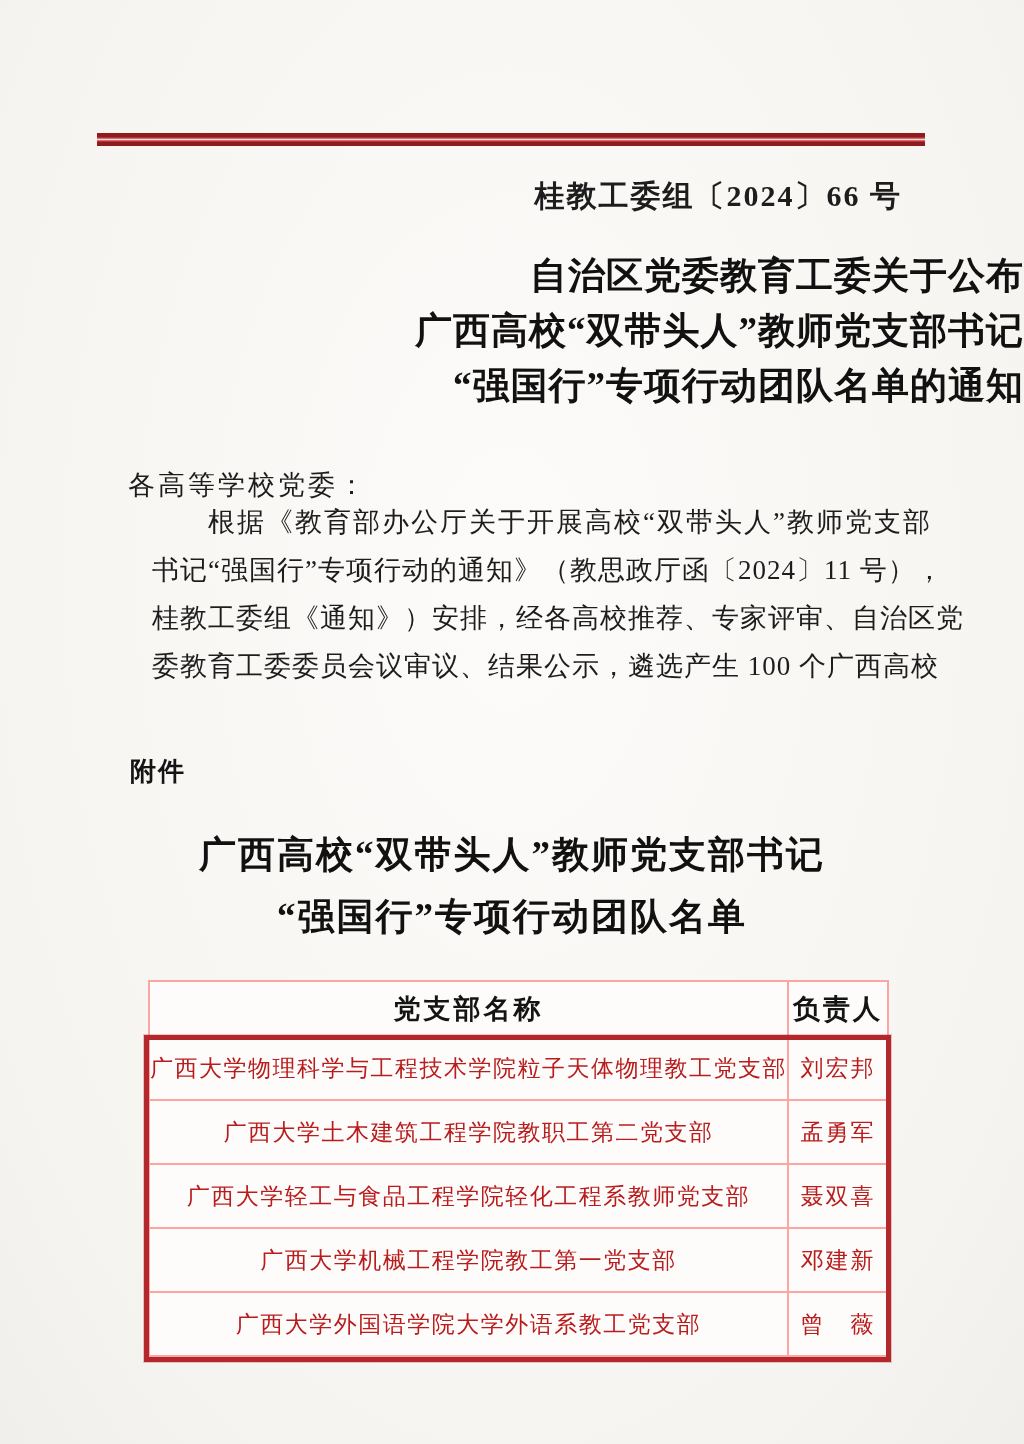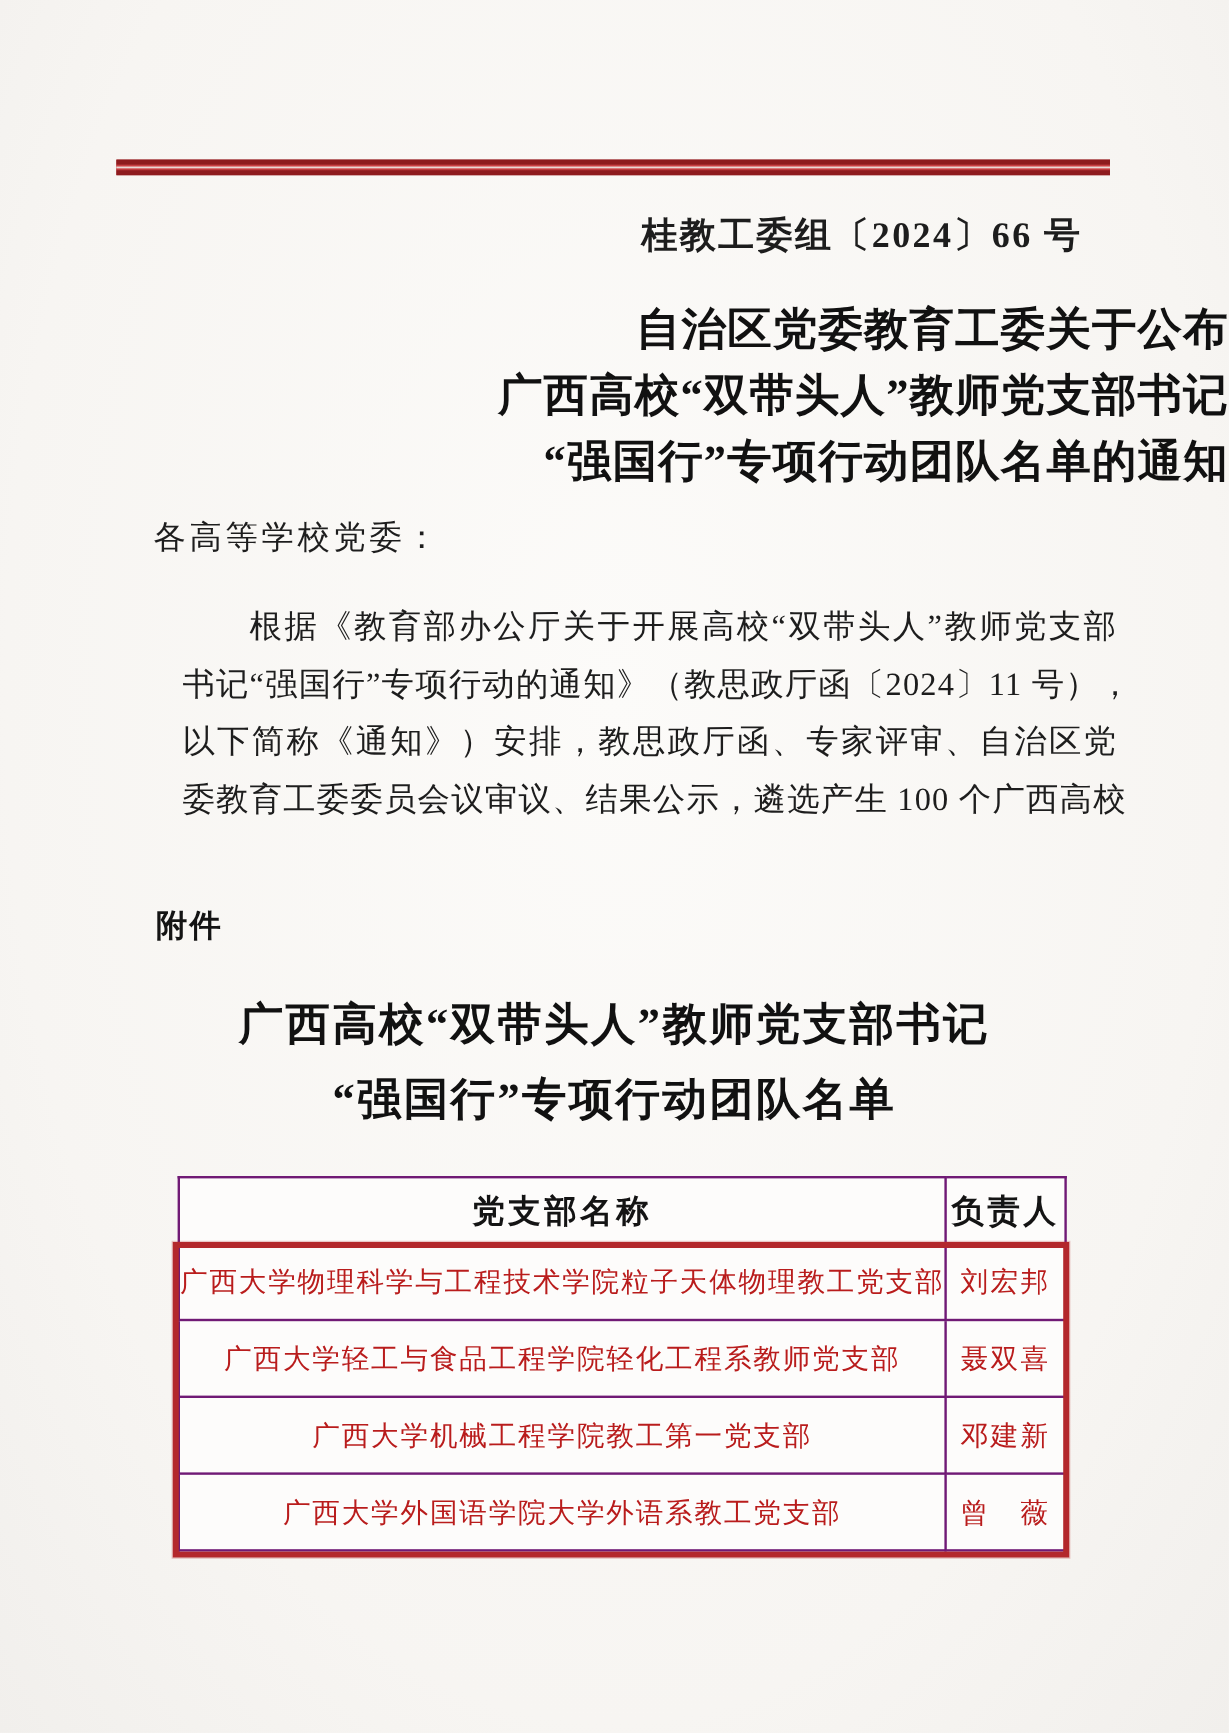--- a/index.html
+++ b/index.html
@@ -65,21 +65,21 @@
     font-weight: bold;
     font-size: 37px;
     line-height: 55px;
     color: #111;
   }
   .doc-title .line { white-space: nowrap; letter-spacing: 1px; }
 
   
   .salutation {
     position: absolute;
-    top: 430px;
+    top: 467px;
     left: 128px;
     font-size: 27px;
     letter-spacing: 3px;
     color: #1d1d1d;
     white-space: nowrap;
   }
   .body-para {
     position: absolute;
     top: 498px;
     left: 128px;
@@ -130,21 +130,21 @@
     left: 148px;
     width: 739px;
   }
   table.roster {
     border-collapse: collapse;
     width: 739px;
     table-layout: fixed;
     background: #fdfcfb;
   }
   table.roster th, table.roster td {
-    border: 2px solid #701a75;
+    border: 2px solid #fca5a5;
     padding: 0;
     text-align: center;
     vertical-align: middle;
   }
   table.roster th {
     height: 53px;
     font-size: 27px;
     font-weight: bold;
     letter-spacing: 3px;
     color: #141414;
@@ -184,21 +184,21 @@
     <div class="line">自治区党委教育工委关于公布</div>
     <div class="line">广西高校“双带头人”教师党支部书记</div>
     <div class="line">“强国行”专项行动团队名单的通知</div>
   </div>
 
   <div class="salutation">各高等学校党委：</div>
 
   <div class="body-para">
     <div class="body-line first">根据《教育部办公厅关于开展高校“双带头人”教师党支部</div>
     <div class="body-line">书记“强国行”专项行动的通知》（教思政厅函〔2024〕11 号），</div>
-    <div class="body-line">以下简称《通知》）安排，教思政厅函、专家评审、自治区党</div>
+    <div class="body-line">桂教工委组《通知》）安排，经各高校推荐、专家评审、自治区党</div>
     <div class="body-line">委教育工委委员会议审议、结果公示，遴选产生 100 个广西高校</div>
   </div>
 
   <div class="attachment-label">附件</div>
 
   <div class="attachment-title">
     <div class="line">广西高校“双带头人”教师党支部书记</div>
     <div class="line">“强国行”专项行动团队名单</div>
   </div>
 
@@ -213,20 +213,24 @@
           <th>党支部名称</th>
           <th>负责人</th>
         </tr>
       </thead>
       <tbody>
         <tr>
           <td class="branch">广西大学物理科学与工程技术学院粒子天体物理教工党支部</td>
           <td class="leader">刘宏邦</td>
         </tr>
         <tr>
+          <td class="branch">广西大学土木建筑工程学院教职工第二党支部</td>
+          <td class="leader">孟勇军</td>
+        </tr>
+        <tr>
           <td class="branch">广西大学轻工与食品工程学院轻化工程系教师党支部</td>
           <td class="leader">聂双喜</td>
         </tr>
         <tr>
           <td class="branch">广西大学机械工程学院教工第一党支部</td>
           <td class="leader">邓建新</td>
         </tr>
         <tr>
           <td class="branch">广西大学外国语学院大学外语系教工党支部</td>
           <td class="leader">曾　薇</td>

